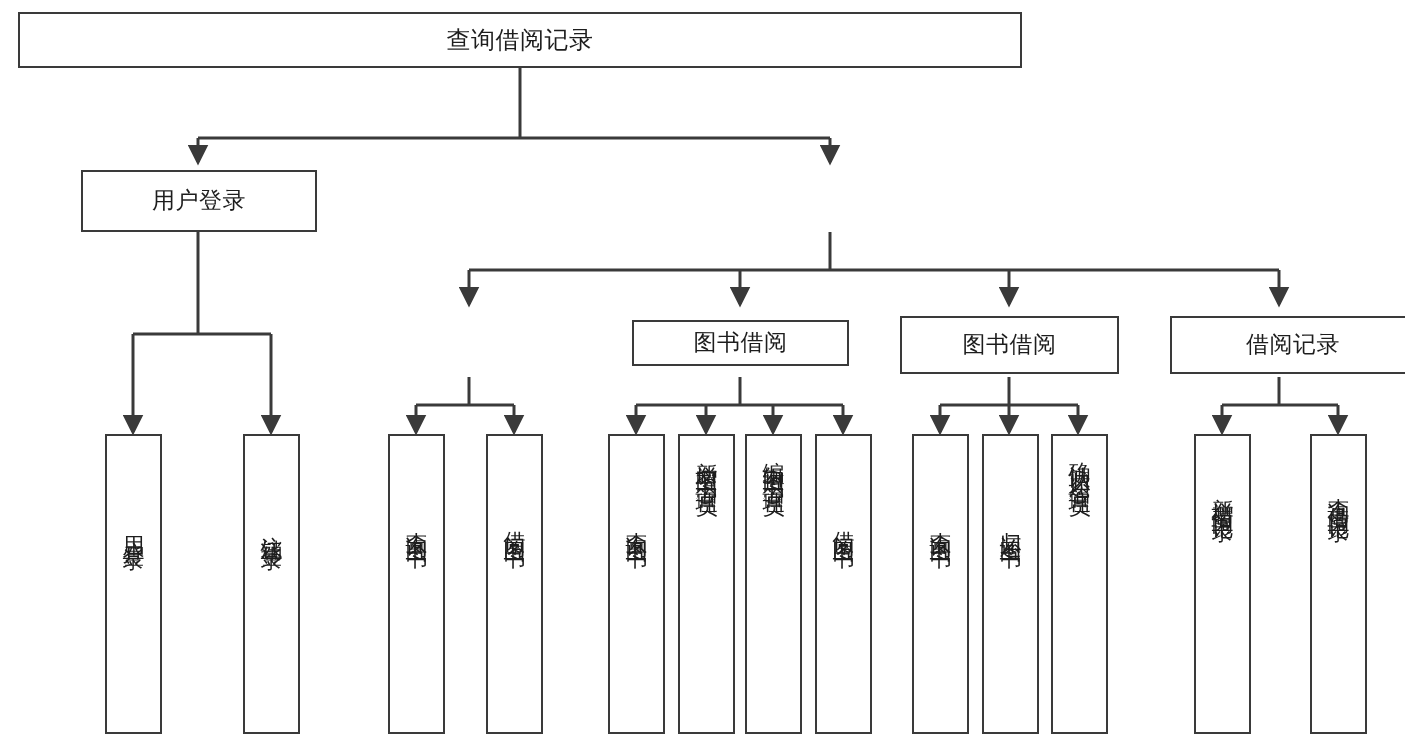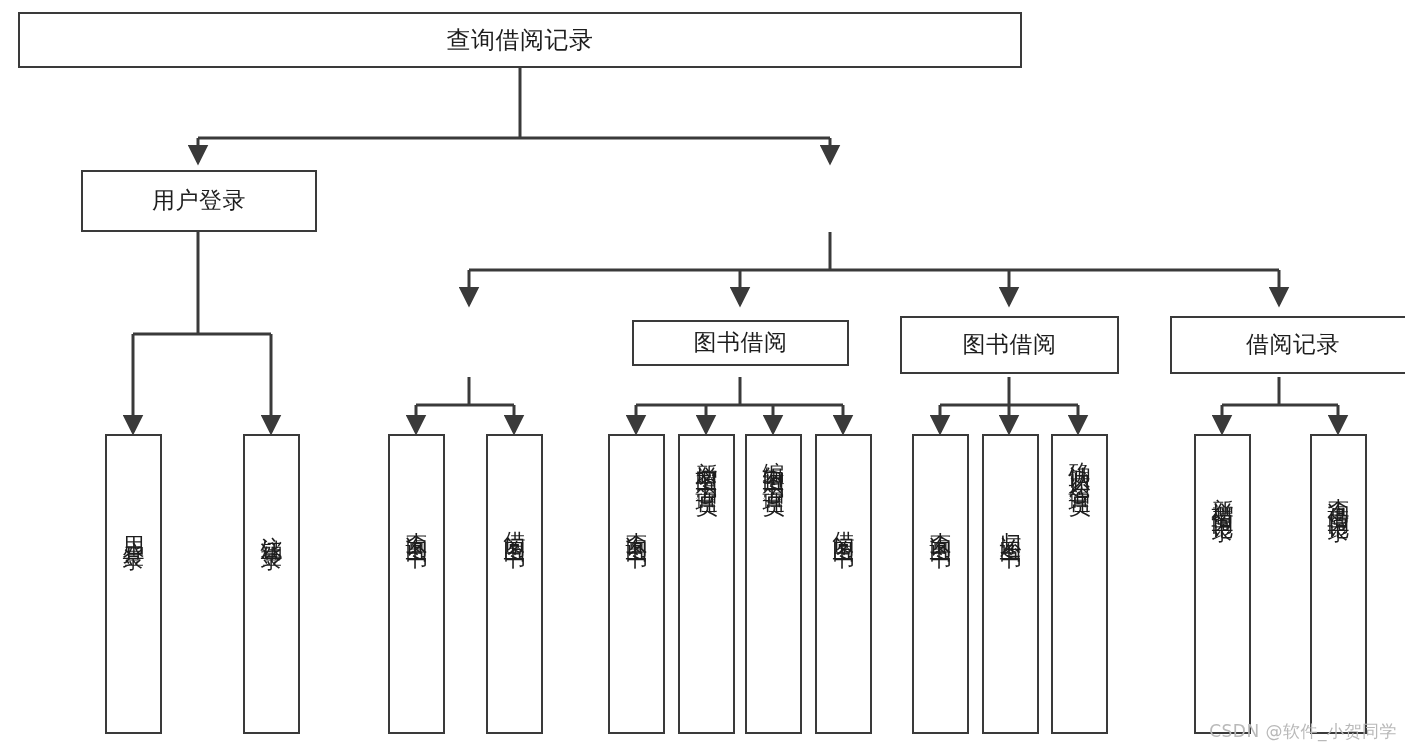--- a/index.html
+++ b/index.html
@@ -195,15 +195,14 @@
   </div>
 
   <div class="node vertical" style="left:1194px; top:434px; width:57px; height:300px; padding-top:44px;">
     <span class="node-label">新增借阅记录</span>
   </div>
 
   <div class="node vertical" style="left:1310px; top:434px; width:57px; height:300px; padding-top:44px;">
     <span class="node-label">查询借阅记录</span>
   </div>
 
-  <div id="watermark">CSDN @软件_小贺同学</div>
 
 </div>
 
 </body></html>

